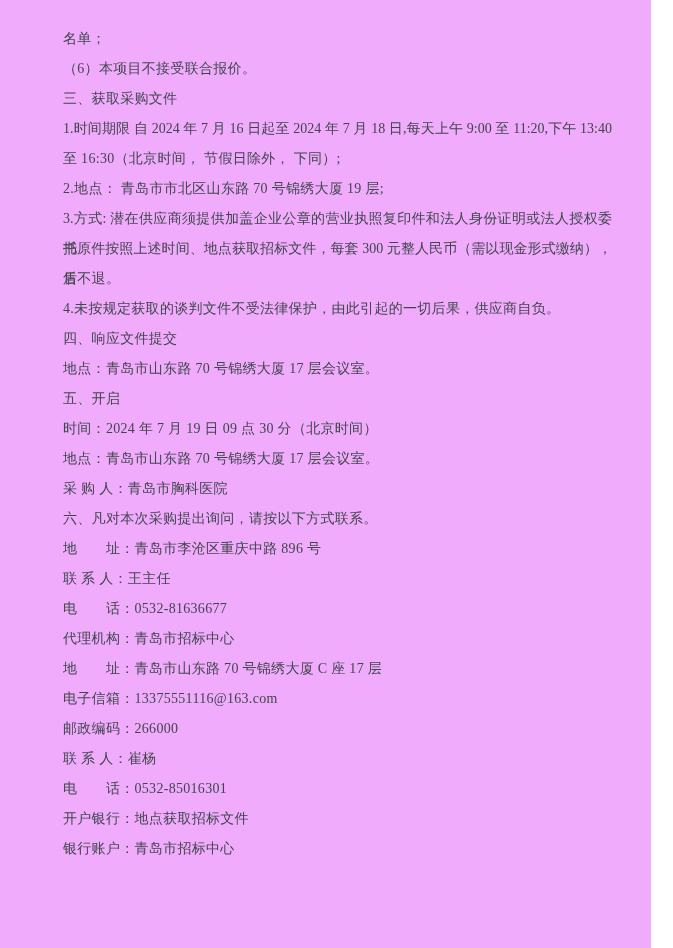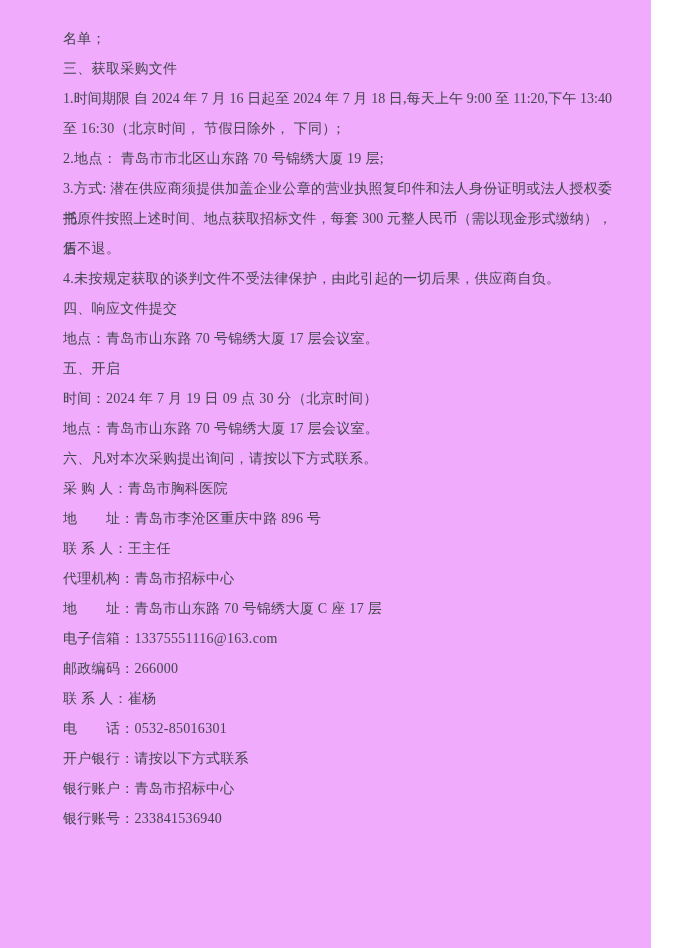--- a/index.html
+++ b/index.html
@@ -36,40 +36,41 @@
     text-justify: inter-character;
     letter-spacing: 0px;
   }
 </style>
 </head>
 <body>
 
 <div class="page">
   <div class="doc-body" id="doc-lines">
       <div class="line">名单；</div>
+      <div class="line">（6）本项目不接受联合报价。</div>
       <div class="line">三、获取采购文件</div>
       <div class="line fill">1.时间期限 自 2024 年 7 月 16 日起至 2024 年 7 月 18 日,每天上午 9:00 至 11:20,下午 13:40</div>
       <div class="line">至 16:30（北京时间， 节假日除外， 下同）;</div>
       <div class="line">2.地点： 青岛市市北区山东路 70 号锦绣大厦 19 层;</div>
       <div class="line fill">3.方式: 潜在供应商须提供加盖企业公章的营业执照复印件和法人身份证明或法人授权委托</div>
       <div class="line fill">书原件按照上述时间、地点获取招标文件，每套 300 元整人民币（需以现金形式缴纳），售</div>
       <div class="line">后不退。</div>
       <div class="line">4.未按规定获取的谈判文件不受法律保护，由此引起的一切后果，供应商自负。</div>
       <div class="line">四、响应文件提交</div>
       <div class="line">地点：青岛市山东路 70 号锦绣大厦 17 层会议室。</div>
       <div class="line">五、开启</div>
       <div class="line">时间：2024 年 7 月 19 日 09 点 30 分（北京时间）</div>
       <div class="line">地点：青岛市山东路 70 号锦绣大厦 17 层会议室。</div>
+      <div class="line">采 购 人：青岛市胸科医院</div>
       <div class="line">六、凡对本次采购提出询问，请按以下方式联系。</div>
-      <div class="line">采 购 人：青岛市胸科医院</div>
       <div class="line">地　　址：青岛市李沧区重庆中路 896 号</div>
       <div class="line">联 系 人：王主任</div>
+      <div class="line">电　　话：0532-81636677</div>
       <div class="line">代理机构：青岛市招标中心</div>
       <div class="line">地　　址：青岛市山东路 70 号锦绣大厦 C 座 17 层</div>
       <div class="line">电子信箱：13375551116@163.com</div>
       <div class="line">邮政编码：266000</div>
       <div class="line">联 系 人：崔杨</div>
       <div class="line">电　　话：0532-85016301</div>
-      <div class="line">开户银行：请按以下方式联系</div>
+      <div class="line">开户银行：地点获取招标文件</div>
       <div class="line">银行账户：青岛市招标中心</div>
-      <div class="line">银行账号：233841536940</div>
     </div>
 </div>
 
 </body></html>

